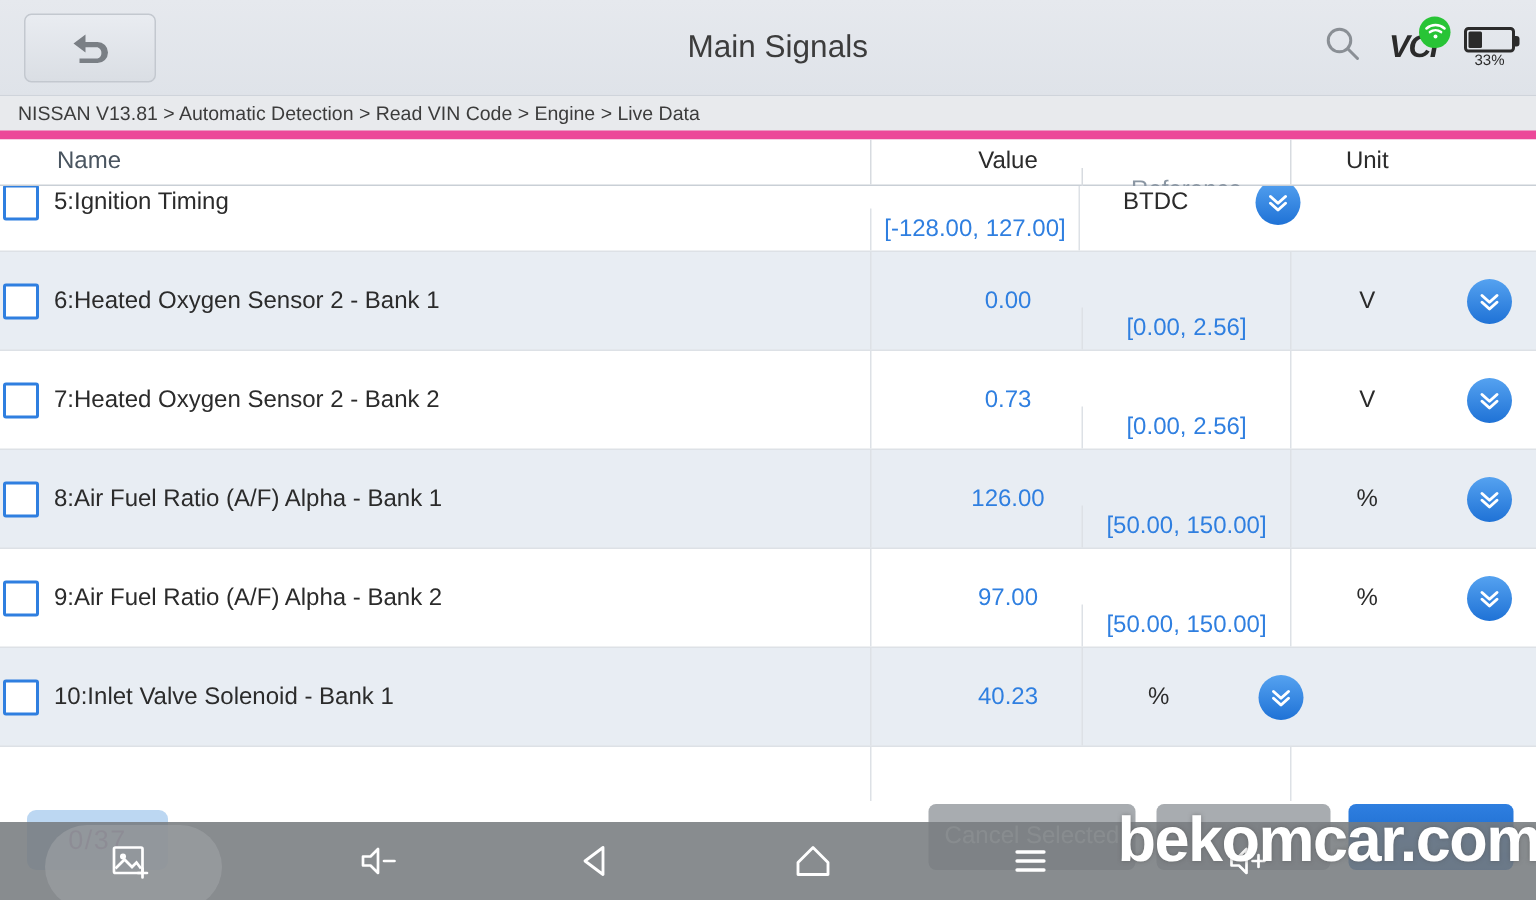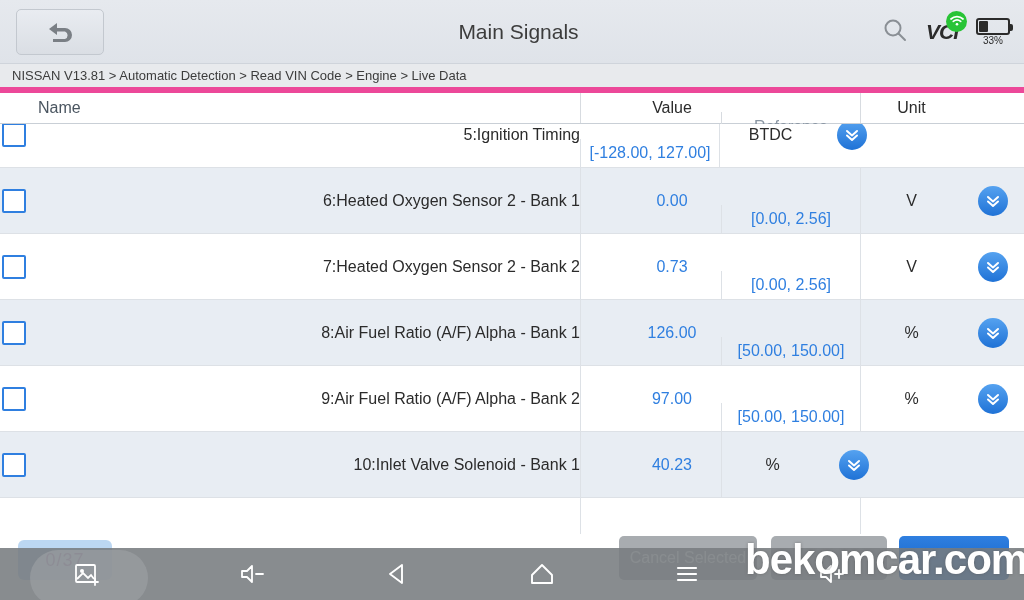--- a/index.html
+++ b/index.html
@@ -89,21 +89,21 @@
   }
   .row.alt { background:#e8edf3; }
   .row.blank { height:40px; }
 
   .cell {
     display:flex; align-items:center; justify-content:center;
     font-size:16px;
   }
   .row .col-name {
     display:flex; align-items:center; padding-left:2px;
-    justify-content:space-between; gap:10px;
+    justify-content:flex-start; gap:10px;
   }
   .row .col-value { border-left:1px solid #dde1e6; color:#2f7fe0; }
   .row .col-ref   { border-left:1px solid #dde1e6; color:#2f7fe0;
                     line-height:1.15; text-align:center; padding:0 4px; }
   .row .col-unit  { border-left:1px solid #dde1e6; color:#2b2b2b; }
   .row .col-act   { display:flex; align-items:center; justify-content:center; }
 
   .chk {
     width:24px; height:24px; border:2px solid #2f7fe0;
     border-radius:2px; background:#ffffff; flex:none;

